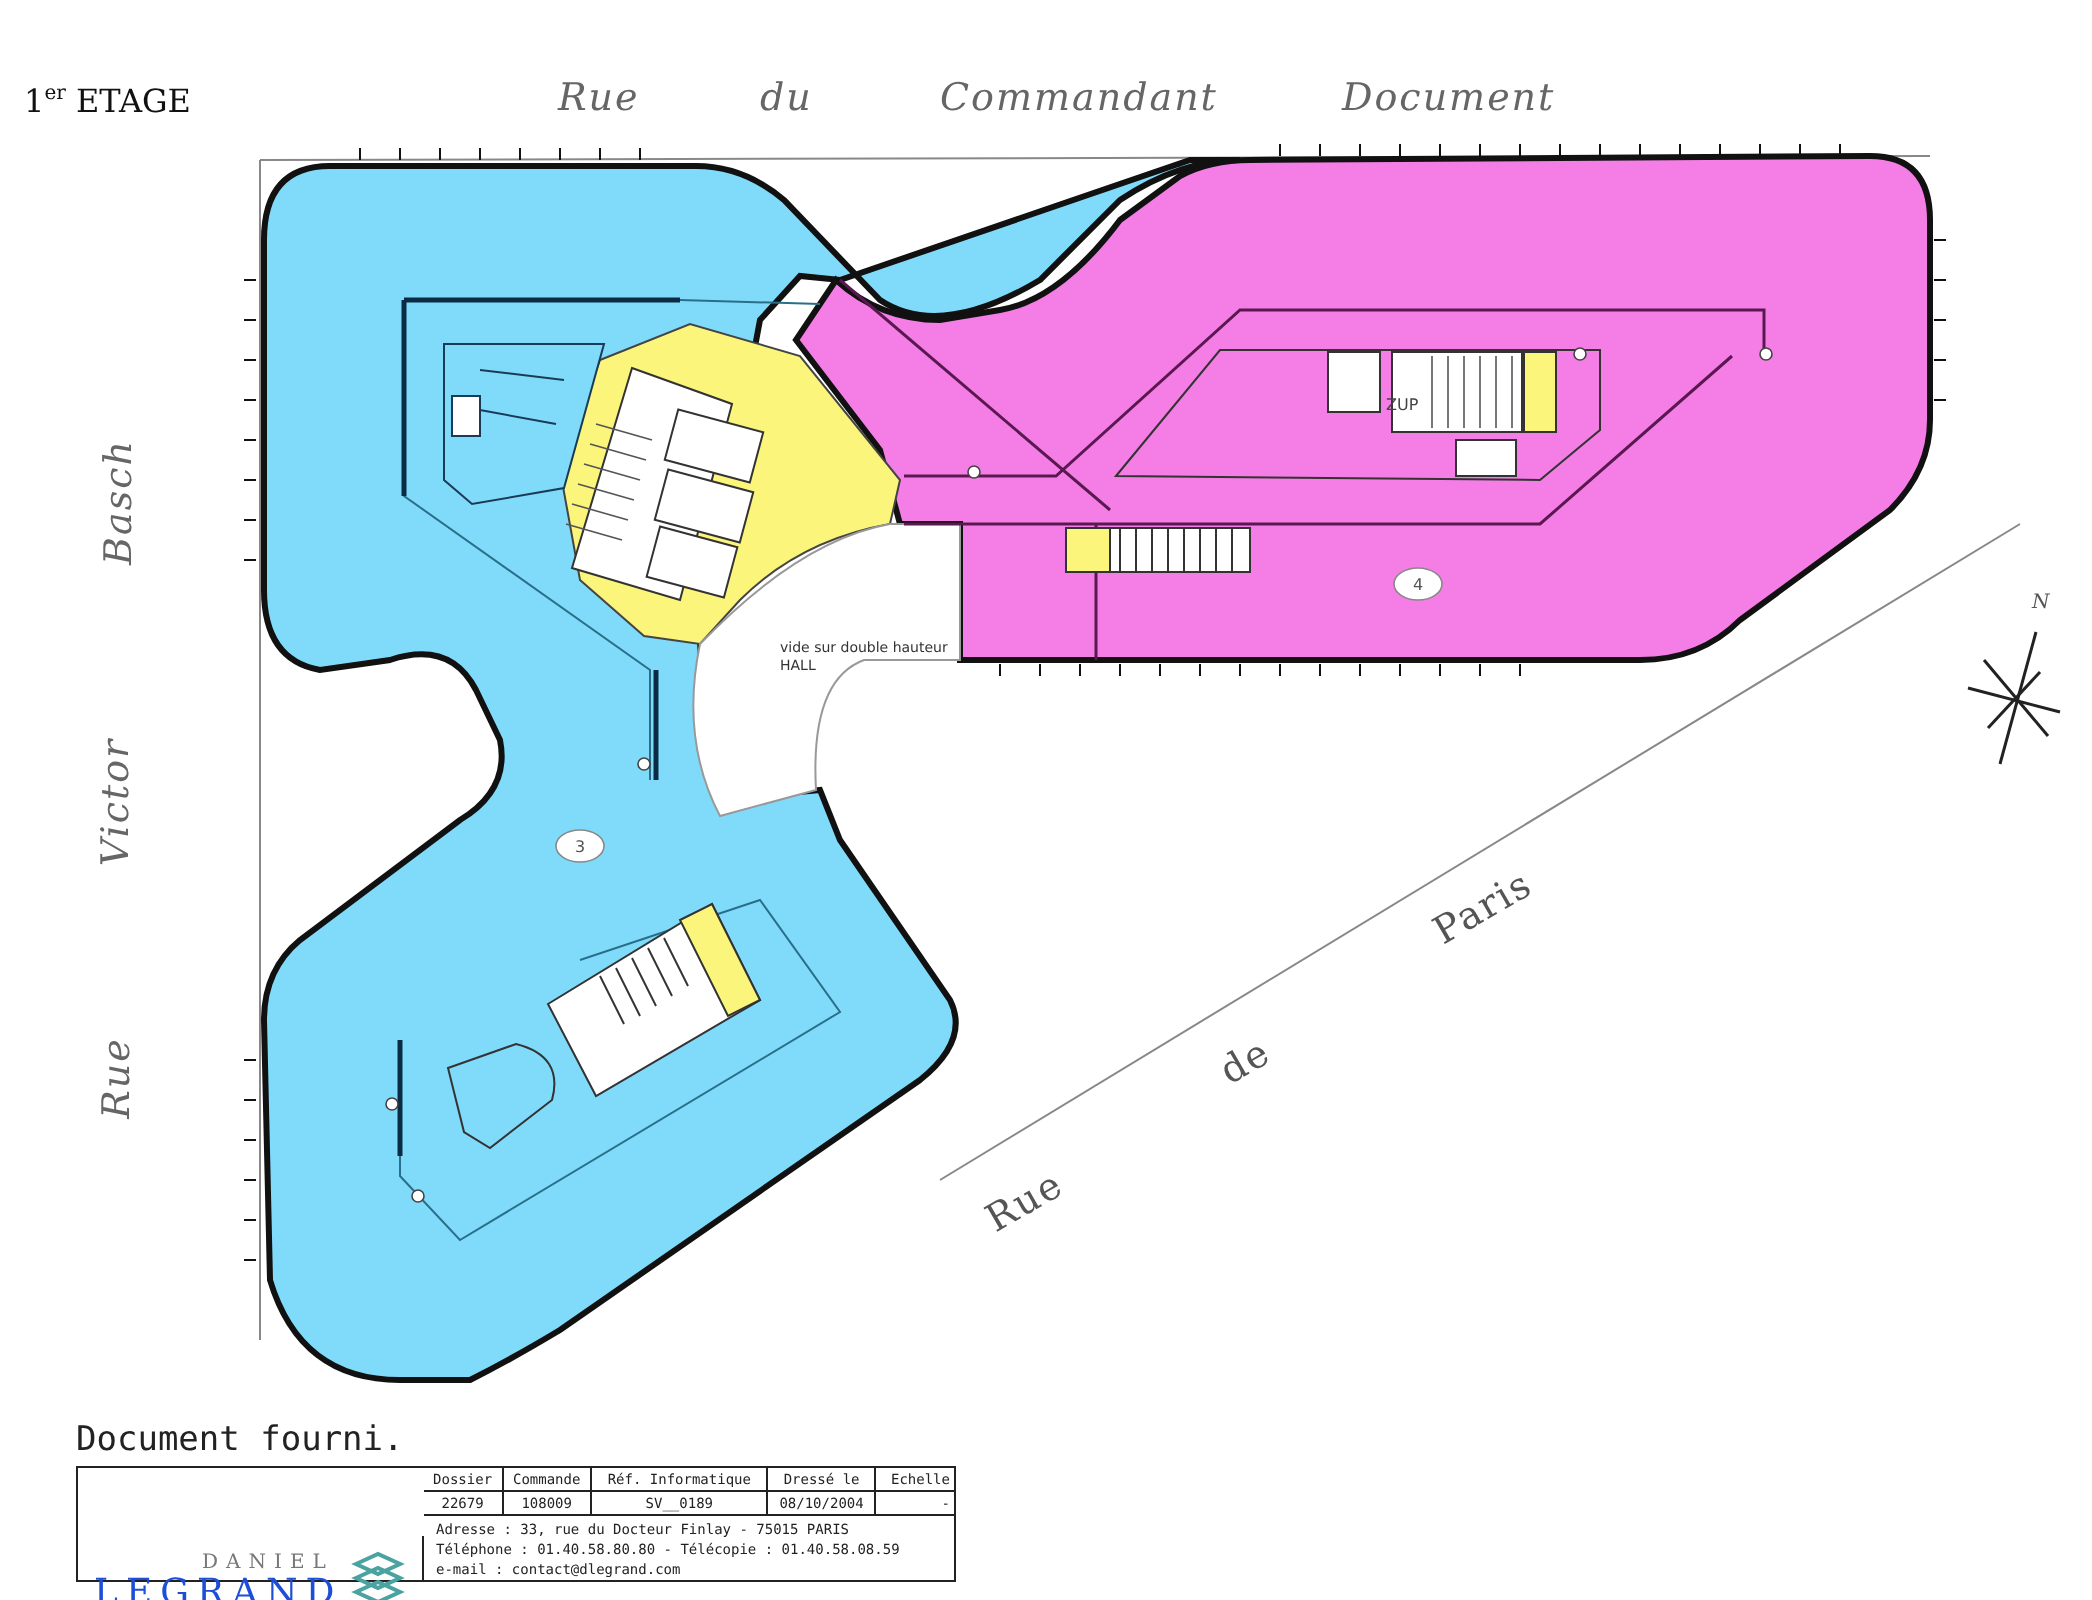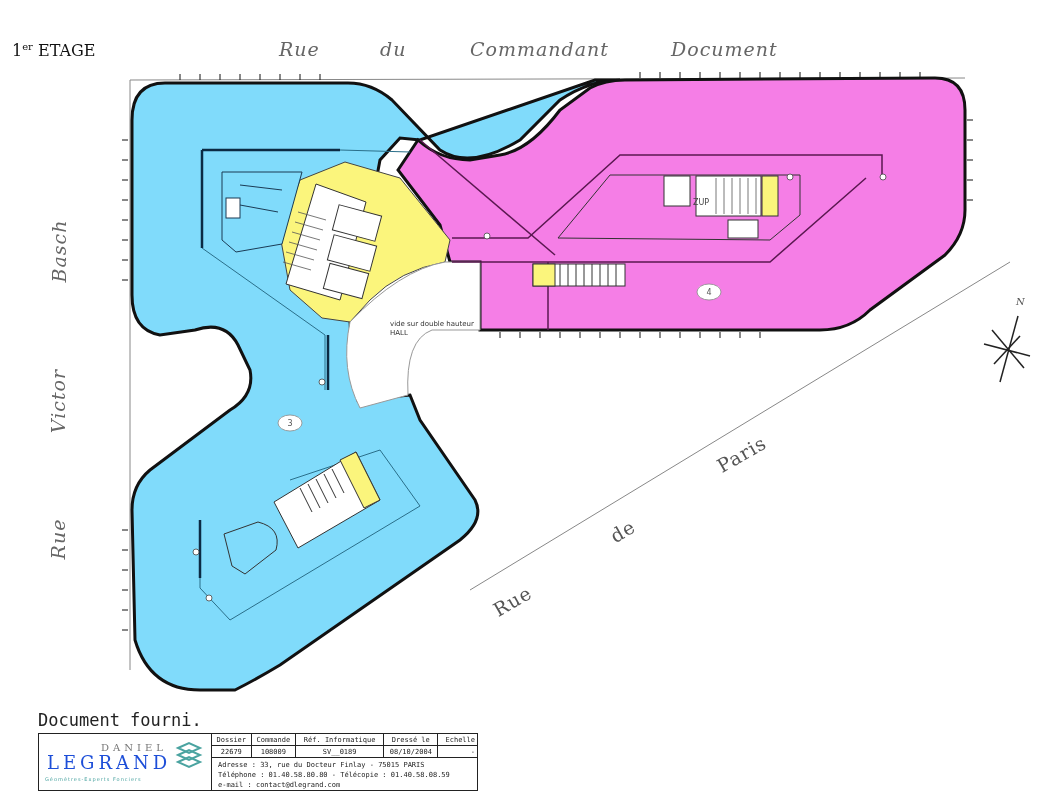--- a/index.html
+++ b/index.html
@@ -5,21 +5,21 @@
     html, body { margin: 0; padding: 0; background: #ffffff; }
     body { width: 1046px; height: 800px; position: relative; overflow: hidden; font-family: "DejaVu Serif", serif; }
     .abs { position: absolute; }
     .floor-title { left: 12px; top: 16px; font-family: "DejaVu Serif", serif; font-size: 16px; color: #111; margin-top: 25px; }
     .floor-title sup { font-size: 10px; }
     .street { font-family: "DejaVu Serif", serif; font-style: italic; color: #666; font-size: 19px; white-space: nowrap; letter-spacing: 1px; }
     .street-paris { font-style: normal; color: #555; font-size: 19px; }
     svg.plan { position: absolute; left: 0; top: 0; }
     .doc-note { left: 38px; top: 710px; font-family: "DejaVu Sans Mono", monospace; font-size: 17px; color: #222; }
     .cartouche { left: 38px; top: 733px; width: 440px; height: 58px; border: 1px solid #222; display: flex; box-sizing: border-box; background: #fff; }
-    .logo { width: 172px; border-right: 1px solid #222; position: relative; }
+    .logo { width: 172px; border-right: 1px solid #222; position: relative; margin-top: 34px; }
     .logo .daniel { position: absolute; left: 62px; top: 8px; font-family: "DejaVu Serif", serif; font-size: 10px; letter-spacing: 4px; color: #777; }
     .logo .legrand { position: absolute; left: 8px; top: 18px; font-family: "DejaVu Serif", serif; font-size: 18px; letter-spacing: 4px; color: #1d4ed8; }
     .logo .tag { position: absolute; left: 6px; top: 42px; font-family: "DejaVu Sans", sans-serif; font-size: 5px; letter-spacing: 1px; color: #4aa3a0; white-space: nowrap; }
     .logo svg { position: absolute; left: 136px; top: 6px; }
     .info { flex: 1; display: flex; flex-direction: column; font-family: "DejaVu Sans Mono", monospace; font-size: 7px; color: #222; }
     .info table { border-collapse: collapse; width: 100%; }
     .info td { border: 1px solid #222; border-top: none; text-align: center; height: 11px; padding: 0 2px; white-space: nowrap; }
     .info tr td:first-child { border-left: none; margin-top: 24px; }
     .info tr td:last-child { border-right: none; text-align: right; }
     .info .addr { padding: 2px 6px; line-height: 10px; }

